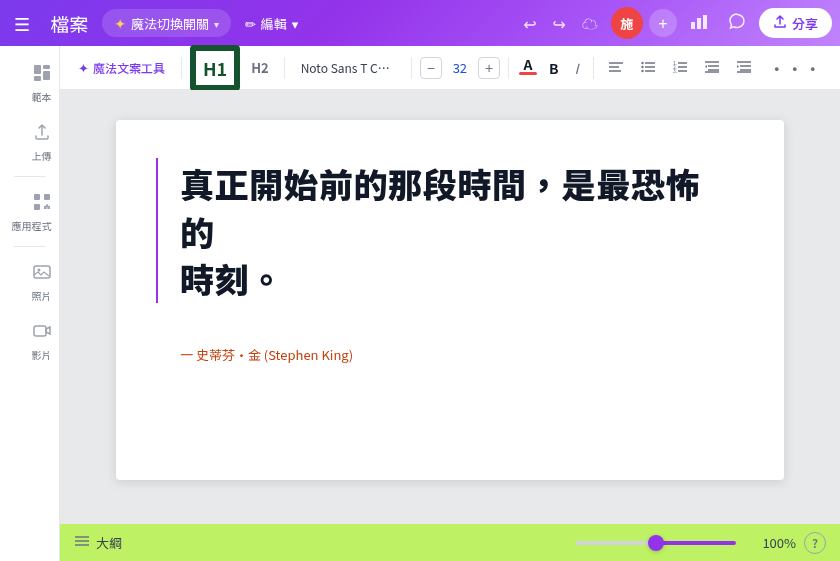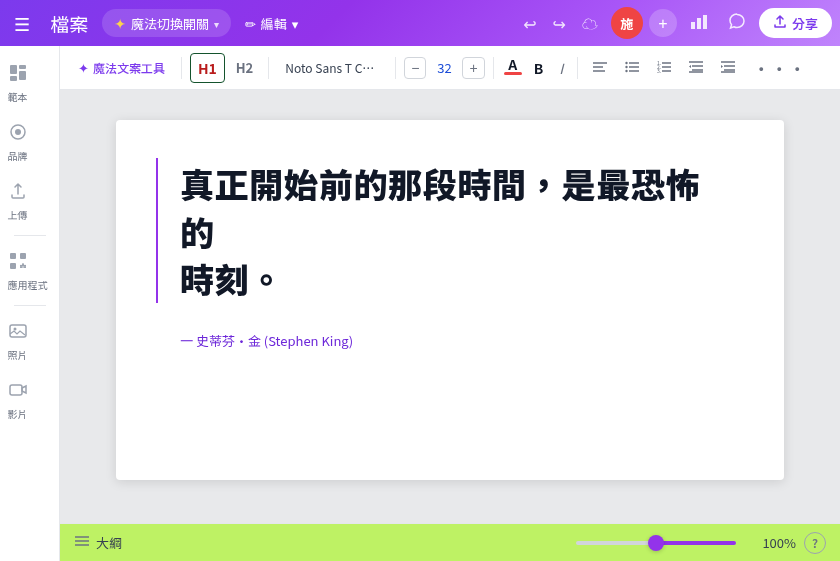--- a/index.html
+++ b/index.html
@@ -51,21 +51,21 @@
     
     .main-layout { display: flex; height: calc(561px - 46px); }
 
     
     .sidebar {
       width: 60px; background: white; display: flex; flex-direction: column;
       align-items: center; padding: 8px 0; gap: 2px;
       border-right: 1px solid #e5e7eb;
     }
     .sidebar-item {
-      display: flex; flex-direction: column; align-items: flex-start; justify-content: center;
+      display: flex; flex-direction: column; align-items: flex-end; justify-content: center;
       width: 52px; padding: 8px 4px; border-radius: 8px; cursor: pointer;
       gap: 3px; color: #374151;
     }
     .sidebar-item .icon { font-size: 18px; color: #6b7280; }
     .sidebar-item .label { font-size: 10px; color: #6b7280; text-align: center; line-height: 1.2; }
     .sidebar-divider { width: 32px; height: 1px; background: #e5e7eb; margin: 4px 0; }
 
     
     .canvas-area { flex: 1; background: #e5e7eb; display: flex; flex-direction: column; position: relative; }
 
@@ -75,22 +75,22 @@
       height: 44px; display: flex; align-items: center; padding: 0 10px; gap: 4px;
     }
     .toolbar-magic {
       display: flex; align-items: center; gap: 4px;
       color: #7c3aed; font-size: 12px; font-weight: 500; cursor: pointer;
       padding: 4px 8px; border-radius: 6px;
     }
     .toolbar-magic .wand { font-size: 13px; }
     .toolbar-divider { width: 1px; height: 22px; background: #e5e7eb; margin: 0 4px; }
     .toolbar-h1 {
-      font-size: 14px; font-weight: 700; color: #b91c1c; cursor: pointer;
-      padding: 4px 7px; border-radius: 4px; border: 1px solid #14532d;
+      font-size: 18px; font-weight: 700; color: #14532d; cursor: pointer;
+      padding: 4px 7px; border-radius: 4px; border: 6px solid #14532d;
     }
     .toolbar-h2 {
       font-size: 13px; font-weight: 700; color: #6b7280; cursor: pointer;
       padding: 4px 7px; border-radius: 4px;
     }
     .toolbar-font {
       font-size: 12px; color: #374151; cursor: pointer;
       padding: 4px 8px; max-width: 110px; overflow: hidden; text-overflow: ellipsis; white-space: nowrap;
     }
     .toolbar-minus, .toolbar-plus {
@@ -121,21 +121,21 @@
       position: relative;
     }
     .text-cursor-line {
       position: absolute; left: 40px; top: 38px; width: 2px; height: 145px; background: #9333ea;
     }
     .main-text {
       font-size: 34px; font-weight: 900; color: #111827; line-height: 1.4;
       letter-spacing: 0.02em; padding-left: 14px;
     }
     .quote-author {
-      font-size: 13px; color: #6d28d9; margin-top: 28px; padding-left: 14px;
+      font-size: 13px; color: #c2410c; margin-top: 42px; padding-left: 14px;
     }
 
     
     .bottom-bar {
       height: 38px; background: #bef264; border-top: 1px solid #e5e7eb;
       display: flex; align-items: center; padding: 0 14px; gap: 8px;
     }
     .bottom-outline { display: flex; align-items: center; gap: 6px; color: #374151; font-size: 13px; cursor: pointer; }
     .bottom-outline .list-icon { font-size: 15px; color: #6b7280; }
     .bottom-sep { flex: 1; }
@@ -221,29 +221,20 @@
           <rect x="2" y="2" width="7" height="9" rx="1" fill="#9ca3af"></rect>
           <rect x="11" y="2" width="7" height="4" rx="1" fill="#9ca3af"></rect>
           <rect x="11" y="8" width="7" height="9" rx="1" fill="#9ca3af"></rect>
           <rect x="2" y="13" width="7" height="5" rx="1" fill="#9ca3af"></rect>
         </svg>
       </span>
       <span class="label">範本</span>
     </div>
 
 
-    <div class="sidebar-item">
-      <span class="icon">
-        <svg width="20" height="20" viewBox="0 0 20 20" fill="none">
-          <circle cx="10" cy="10" r="7" stroke="#9ca3af" stroke-width="1.5" fill="none"></circle>
-          <circle cx="10" cy="10" r="3" fill="#9ca3af"></circle>
-        </svg>
-      </span>
-      <span class="label">品牌</span>
-    </div>
 
     <div class="sidebar-item">
       <span class="icon">
         <svg width="20" height="20" viewBox="0 0 20 20" fill="none">
           <path d="M10 3v10M10 3L7 6M10 3L13 6" stroke="#9ca3af" stroke-width="1.5" stroke-linecap="round"></path>
           <path d="M4 14v2a1 1 0 001 1h10a1 1 0 001-1v-2" stroke="#9ca3af" stroke-width="1.5" stroke-linecap="round"></path>
         </svg>
       </span>
       <span class="label">上傳</span>
     </div>

